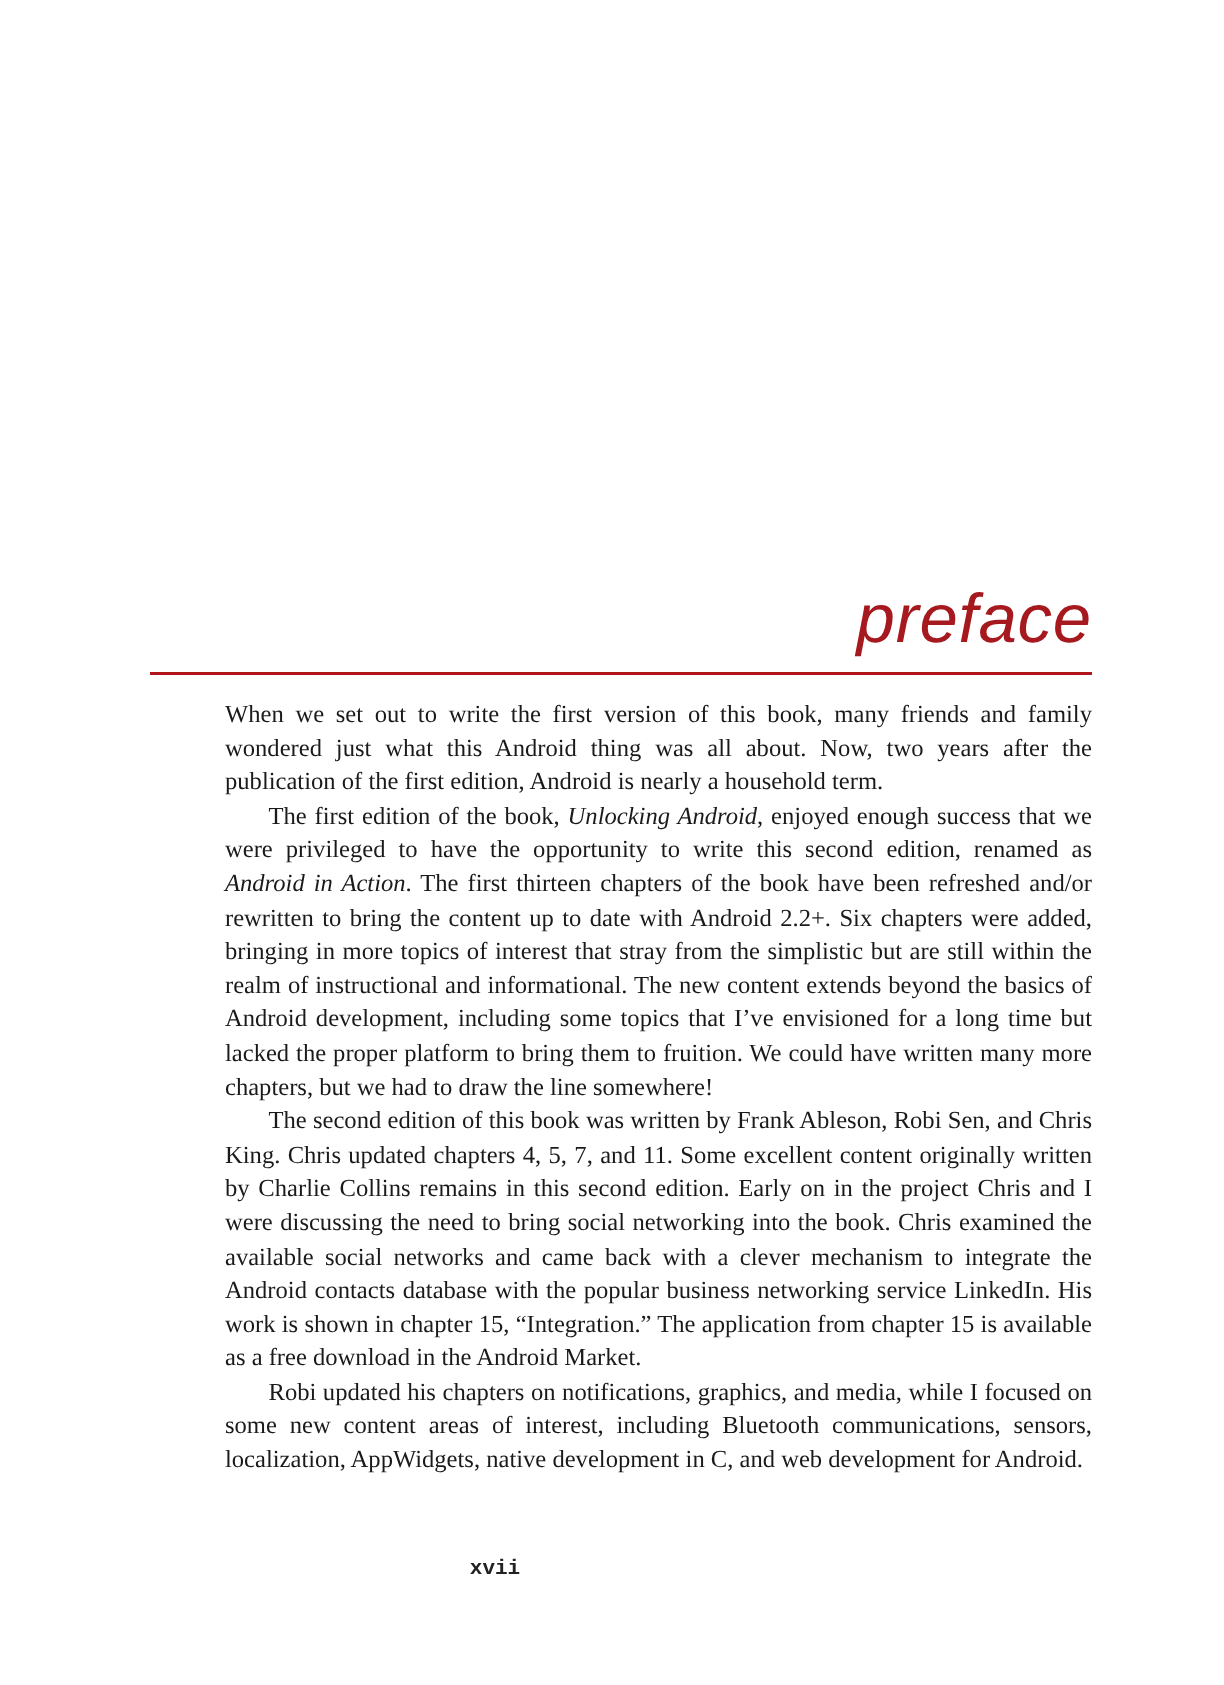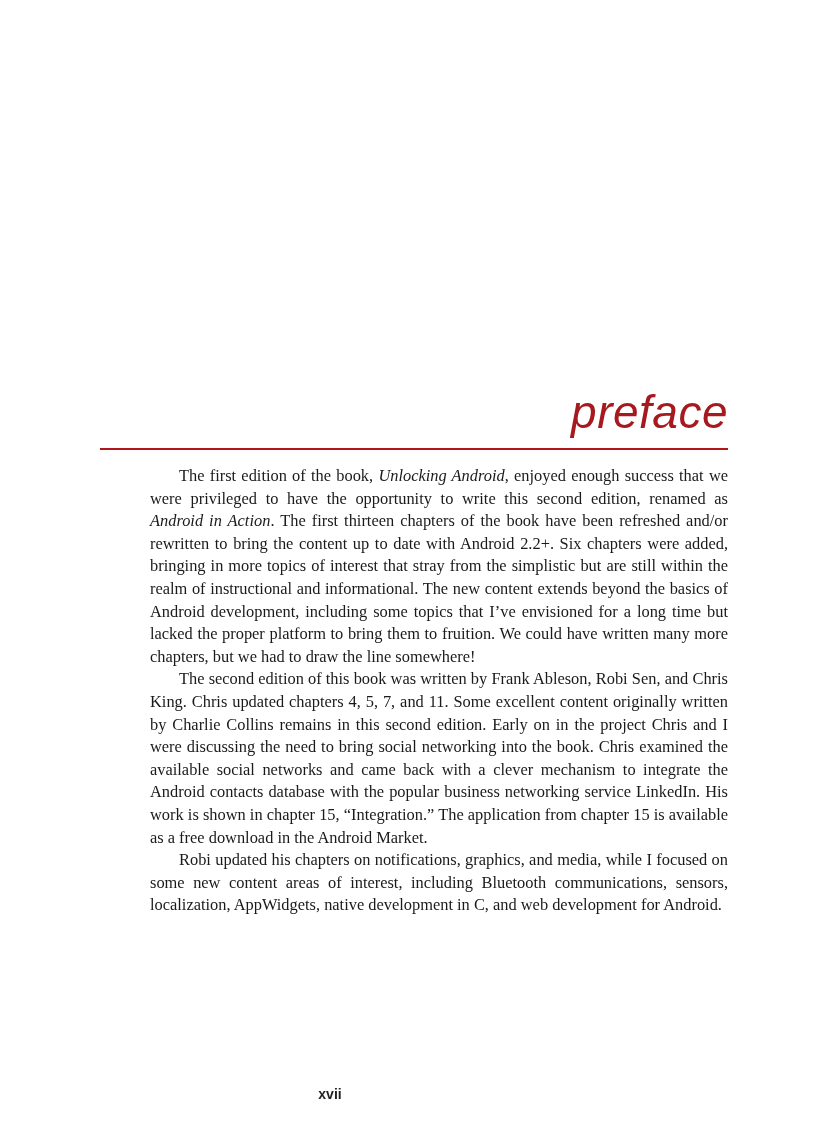--- a/index.html
+++ b/index.html
@@ -15,30 +15,33 @@
   }
   .body-text {
     position:absolute; left:150px; top:465px; width:578px;
     font-family:"Liberation Serif", serif; font-size:16.4px; line-height:22.6px;
     color:#1a1a1a; text-align:justify;
   }
   .body-text p { margin:0; text-indent:29px; }
   .body-text p.first { text-indent:0; }
   .folio {
     position:absolute; left:0; width:660px; top:1038px; text-align:center;
-    font-family:Liberation Sans, sans-serif; font-weight:bold; font-size:14px; color:#222;margin-top:48px;
+    font-family:Liberation Mono, monospace; font-weight:bold; font-size:14px; color:#222;
   }
 </style>
 </head>
 <body>
 
 <div class="title">preface</div>
 <div class="rule"></div>
 
 <div class="body-text">
+  <p class="first">
+    <span>When we set out to write the first version of this book, many friends and family wondered just what this Android thing was all about. Now, two years after the publication of the first edition, Android is nearly a household term.</span>
+  </p>
   <p>
     <span>The first edition of the book, </span><i>Unlocking Android</i><span>, enjoyed enough success that we were privileged to have the opportunity to write this second edition, renamed as </span><i>Android in Action</i><span>. The first thirteen chapters of the book have been refreshed and/or rewritten to bring the content up to date with Android 2.2+. Six chapters were added, bringing in more topics of interest that stray from the simplistic but are still within the realm of instructional and informational. The new content extends beyond the basics of Android development, including some topics that I’ve envisioned for a long time but lacked the proper platform to bring them to fruition. We could have written many more chapters, but we had to draw the line somewhere!</span>
   </p>
   <p>
     <span>The second edition of this book was written by Frank Ableson, Robi Sen, and Chris King. Chris updated chapters 4, 5, 7, and 11. Some excellent content originally written by Charlie Collins remains in this second edition. Early on in the project Chris and I were discussing the need to bring social networking into the book. Chris examined the available social networks and came back with a clever mechanism to integrate the Android contacts database with the popular business networking service LinkedIn. His work is shown in chapter 15, “Integration.” The application from chapter 15 is available as a free download in the Android Market.</span>
   </p>
   <p>
     <span>Robi updated his chapters on notifications, graphics, and media, while I focused on some new content areas of interest, including Bluetooth communications, sensors, localization, AppWidgets, native development in C, and web development for Android.</span>
   </p>
 </div>

